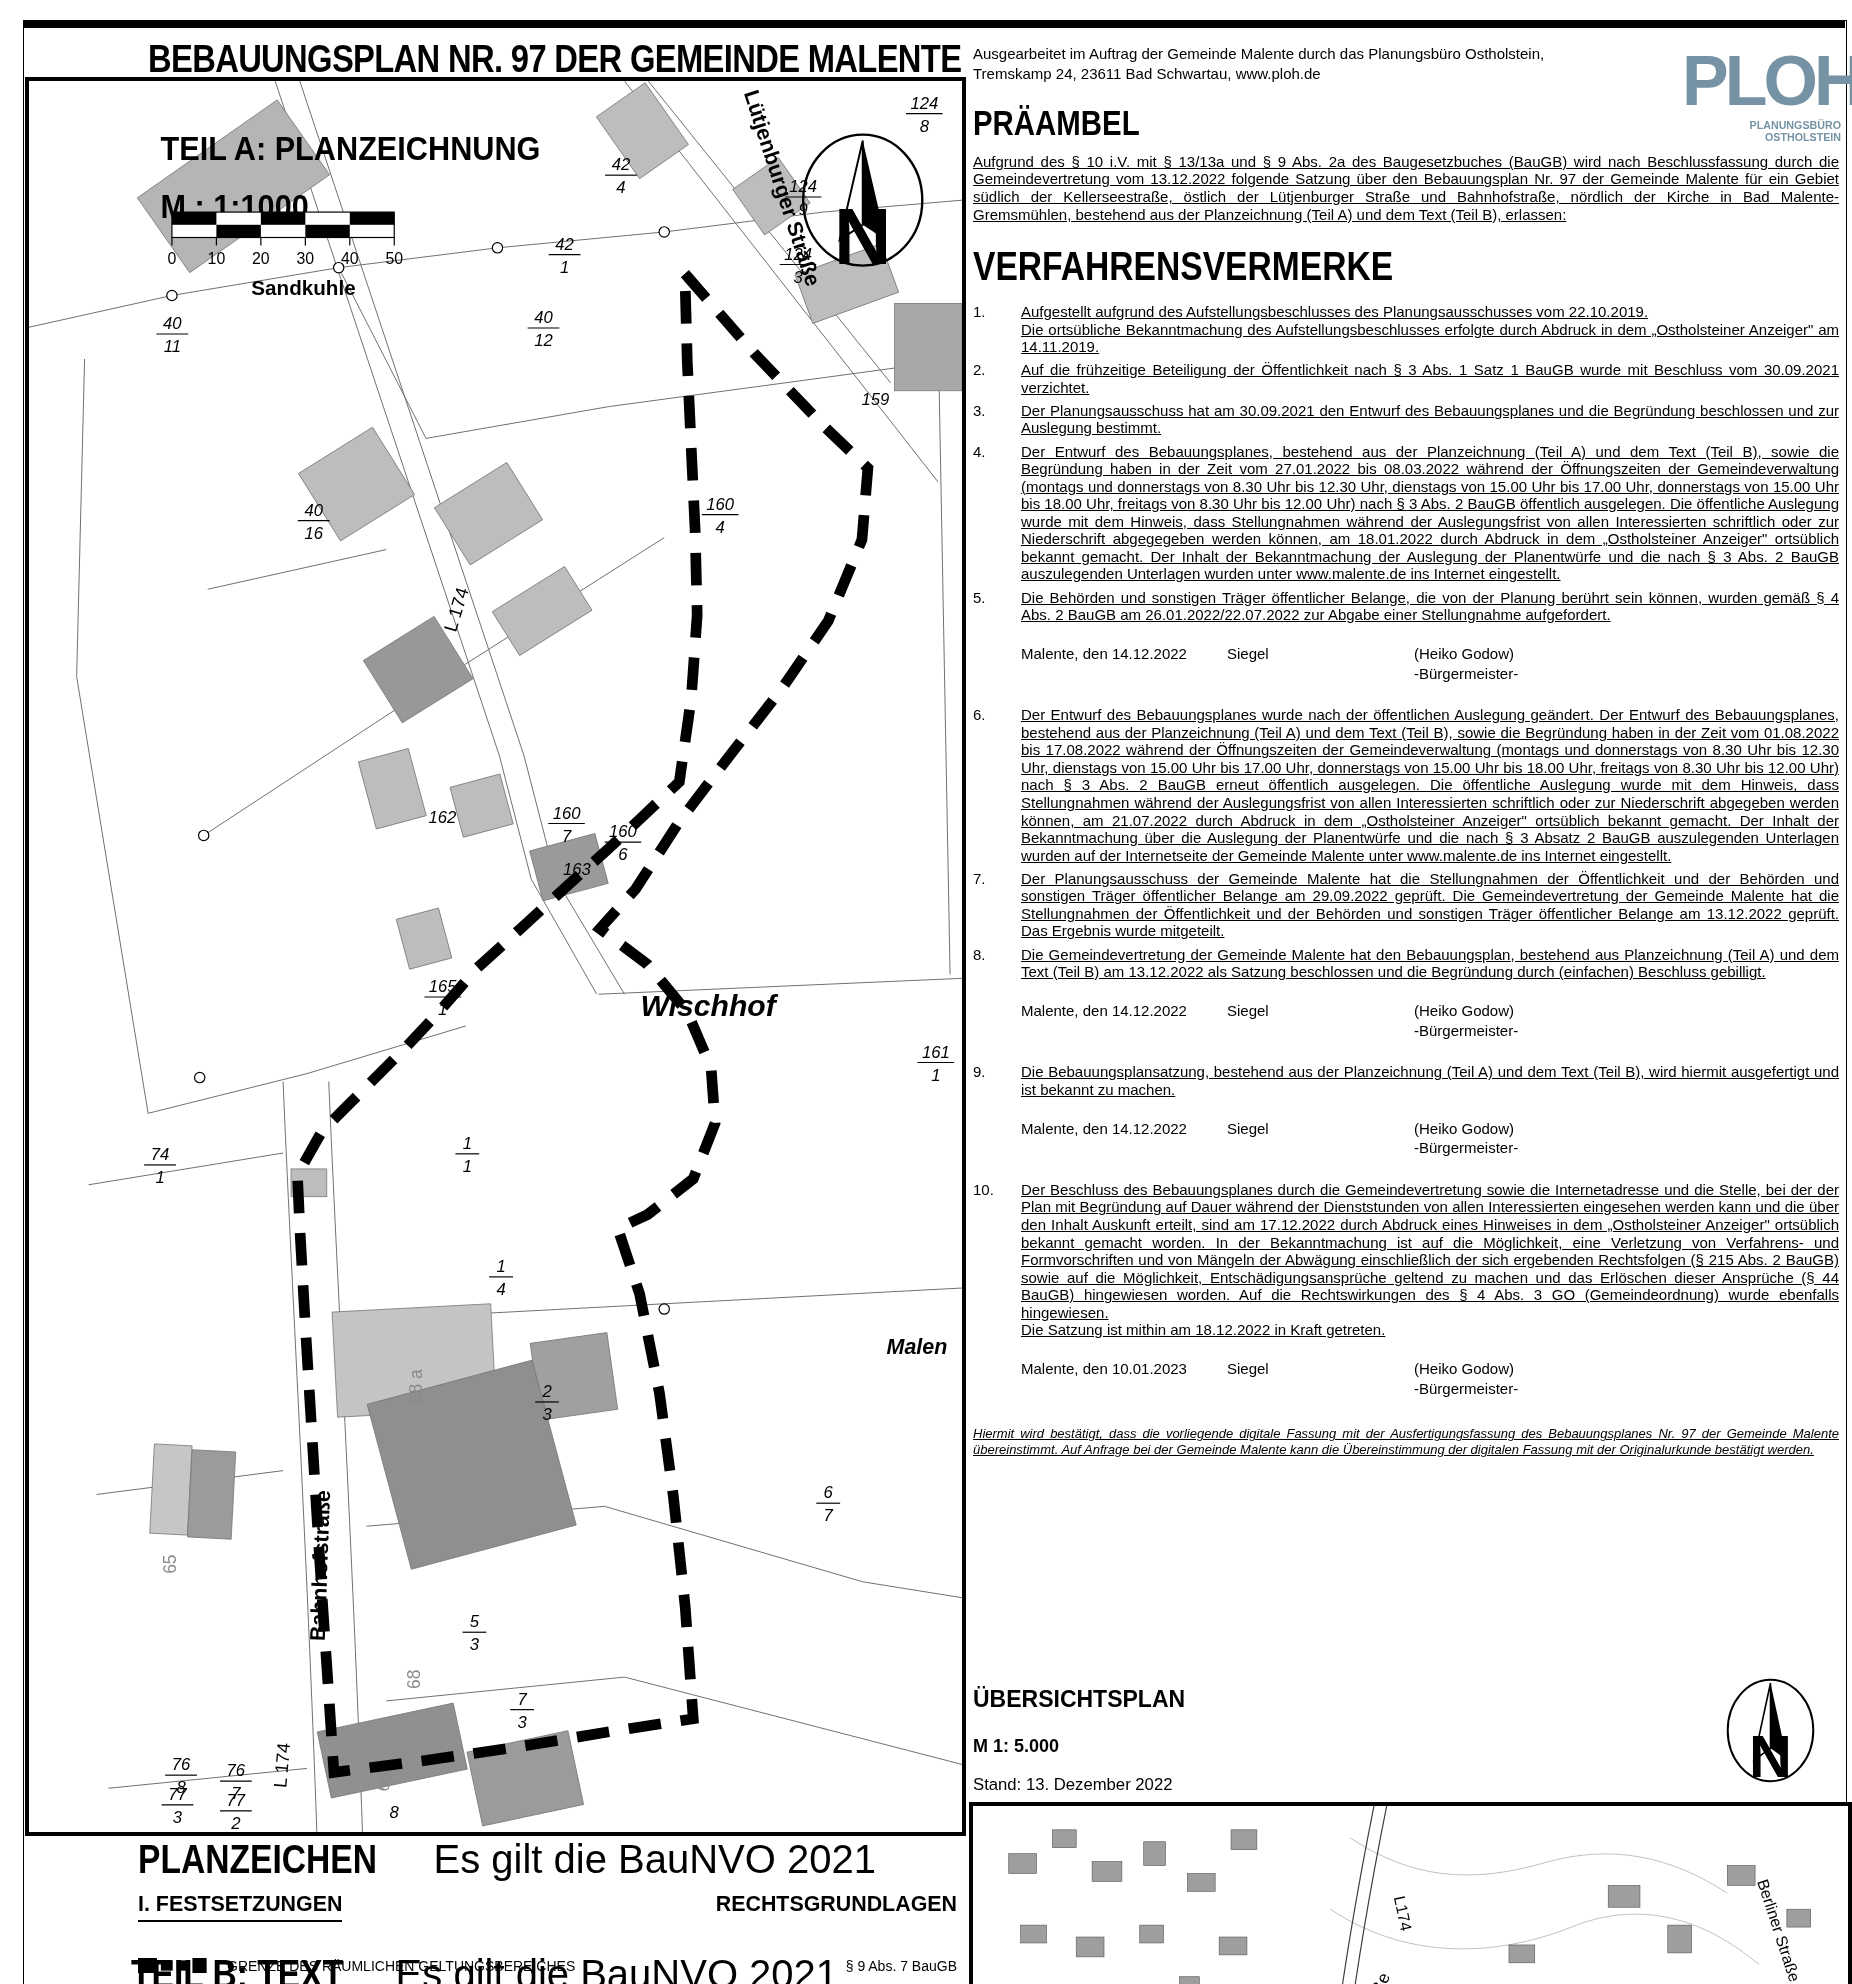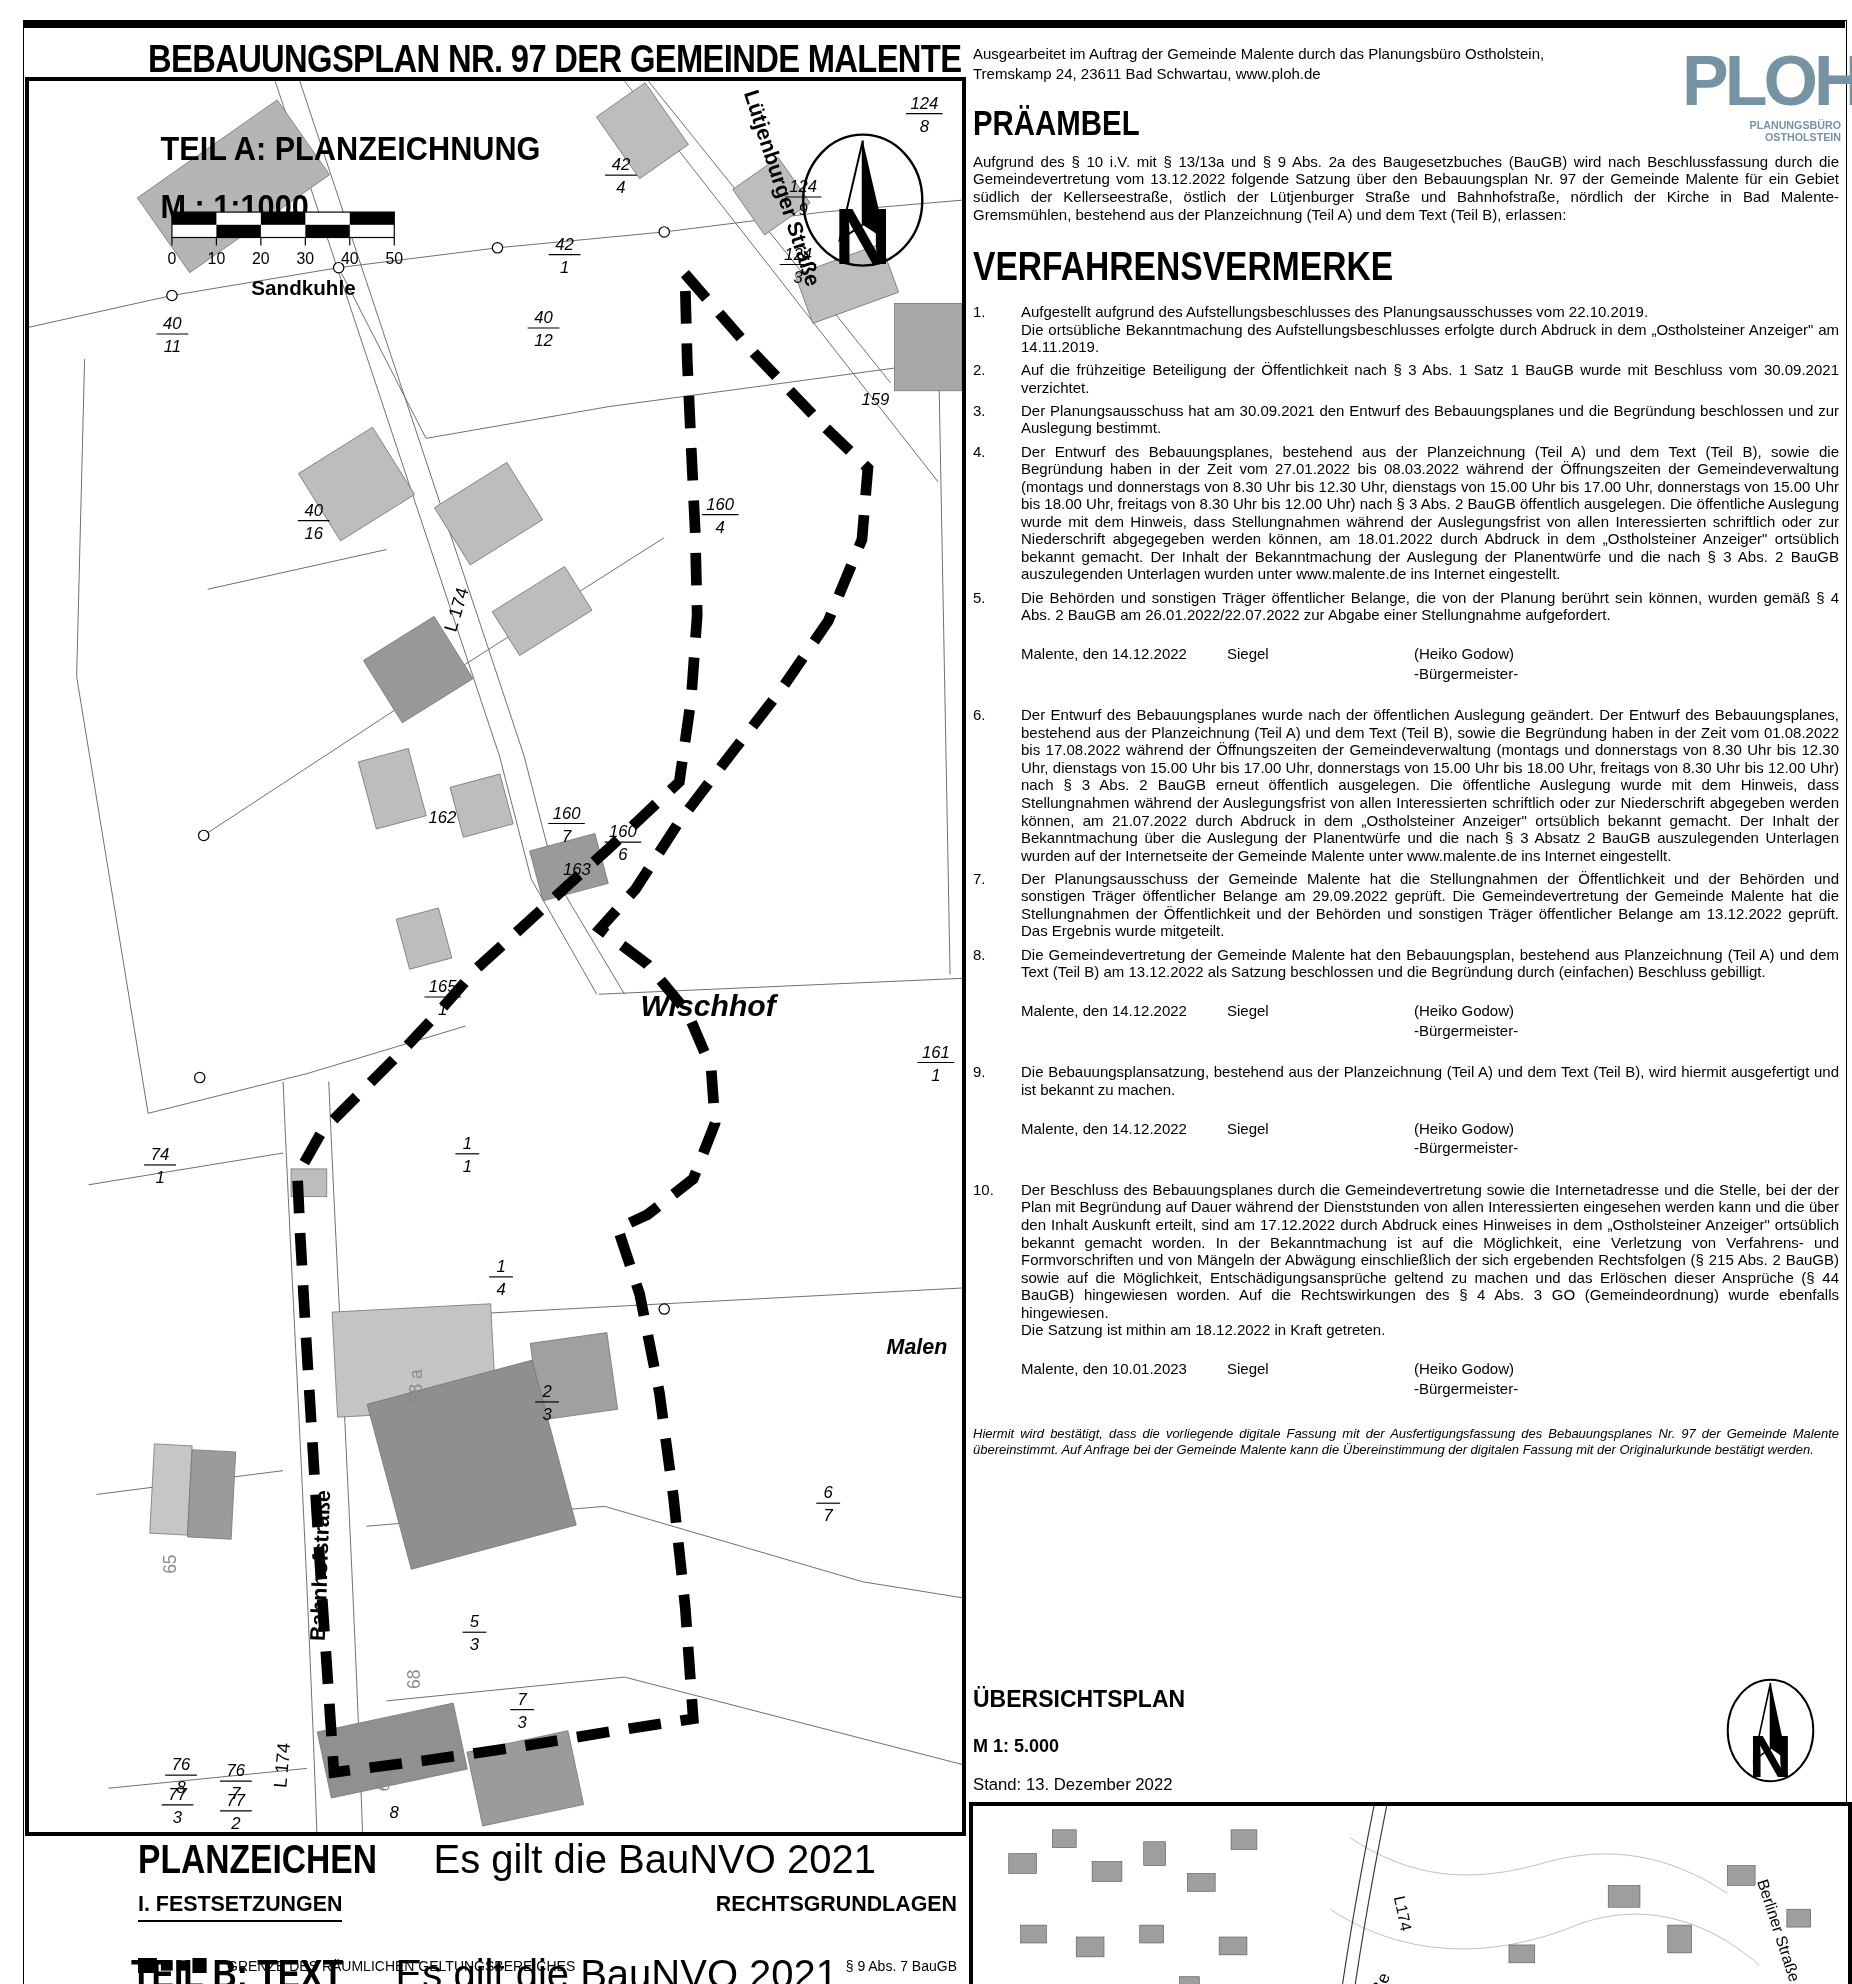--- a/index.html
+++ b/index.html
@@ -1,21 +1,21 @@
 <!DOCTYPE html>
 <html style="font-size:6.4px"><head>
 <meta charset="utf-8">
 <style>
   html,body{margin:0;padding:0;}
   body{width:1852px;height:2795px;position:relative;background:#fff;color:#000;
        font-family:"Liberation Sans",sans-serif;}
   .abs{position:absolute;}
   .b{font-weight:bold;}
   .i{font-style:italic;}
-  .j{text-align:justify;}
+  .j{text-align:justify;text-decoration:underline;}
   .xc{display:inline-block;transform:scaleX(.84);transform-origin:0 50%;white-space:nowrap;}
   .xcc{display:inline-block;transform:scaleX(.84);transform-origin:50% 50%;white-space:nowrap;}
   #page-frame{left:23px;top:20px;width:1822px;height:2771px;border:1.6px solid #000;}
   #top-bar{left:23px;top:20px;width:1822px;height:8px;background:#000;}
   #main-title{left:148px;top:37px;}
   #main-title span{font-size:39px;letter-spacing:-0.8px;}
   
   #map-a{left:24.6px;top:77px;width:933px;height:1751px;border:4.4px solid #000;background:#fff;overflow:hidden;}
   
   #rightcol{left:973px;top:44px;width:866px;height:1632px;overflow:hidden;}

